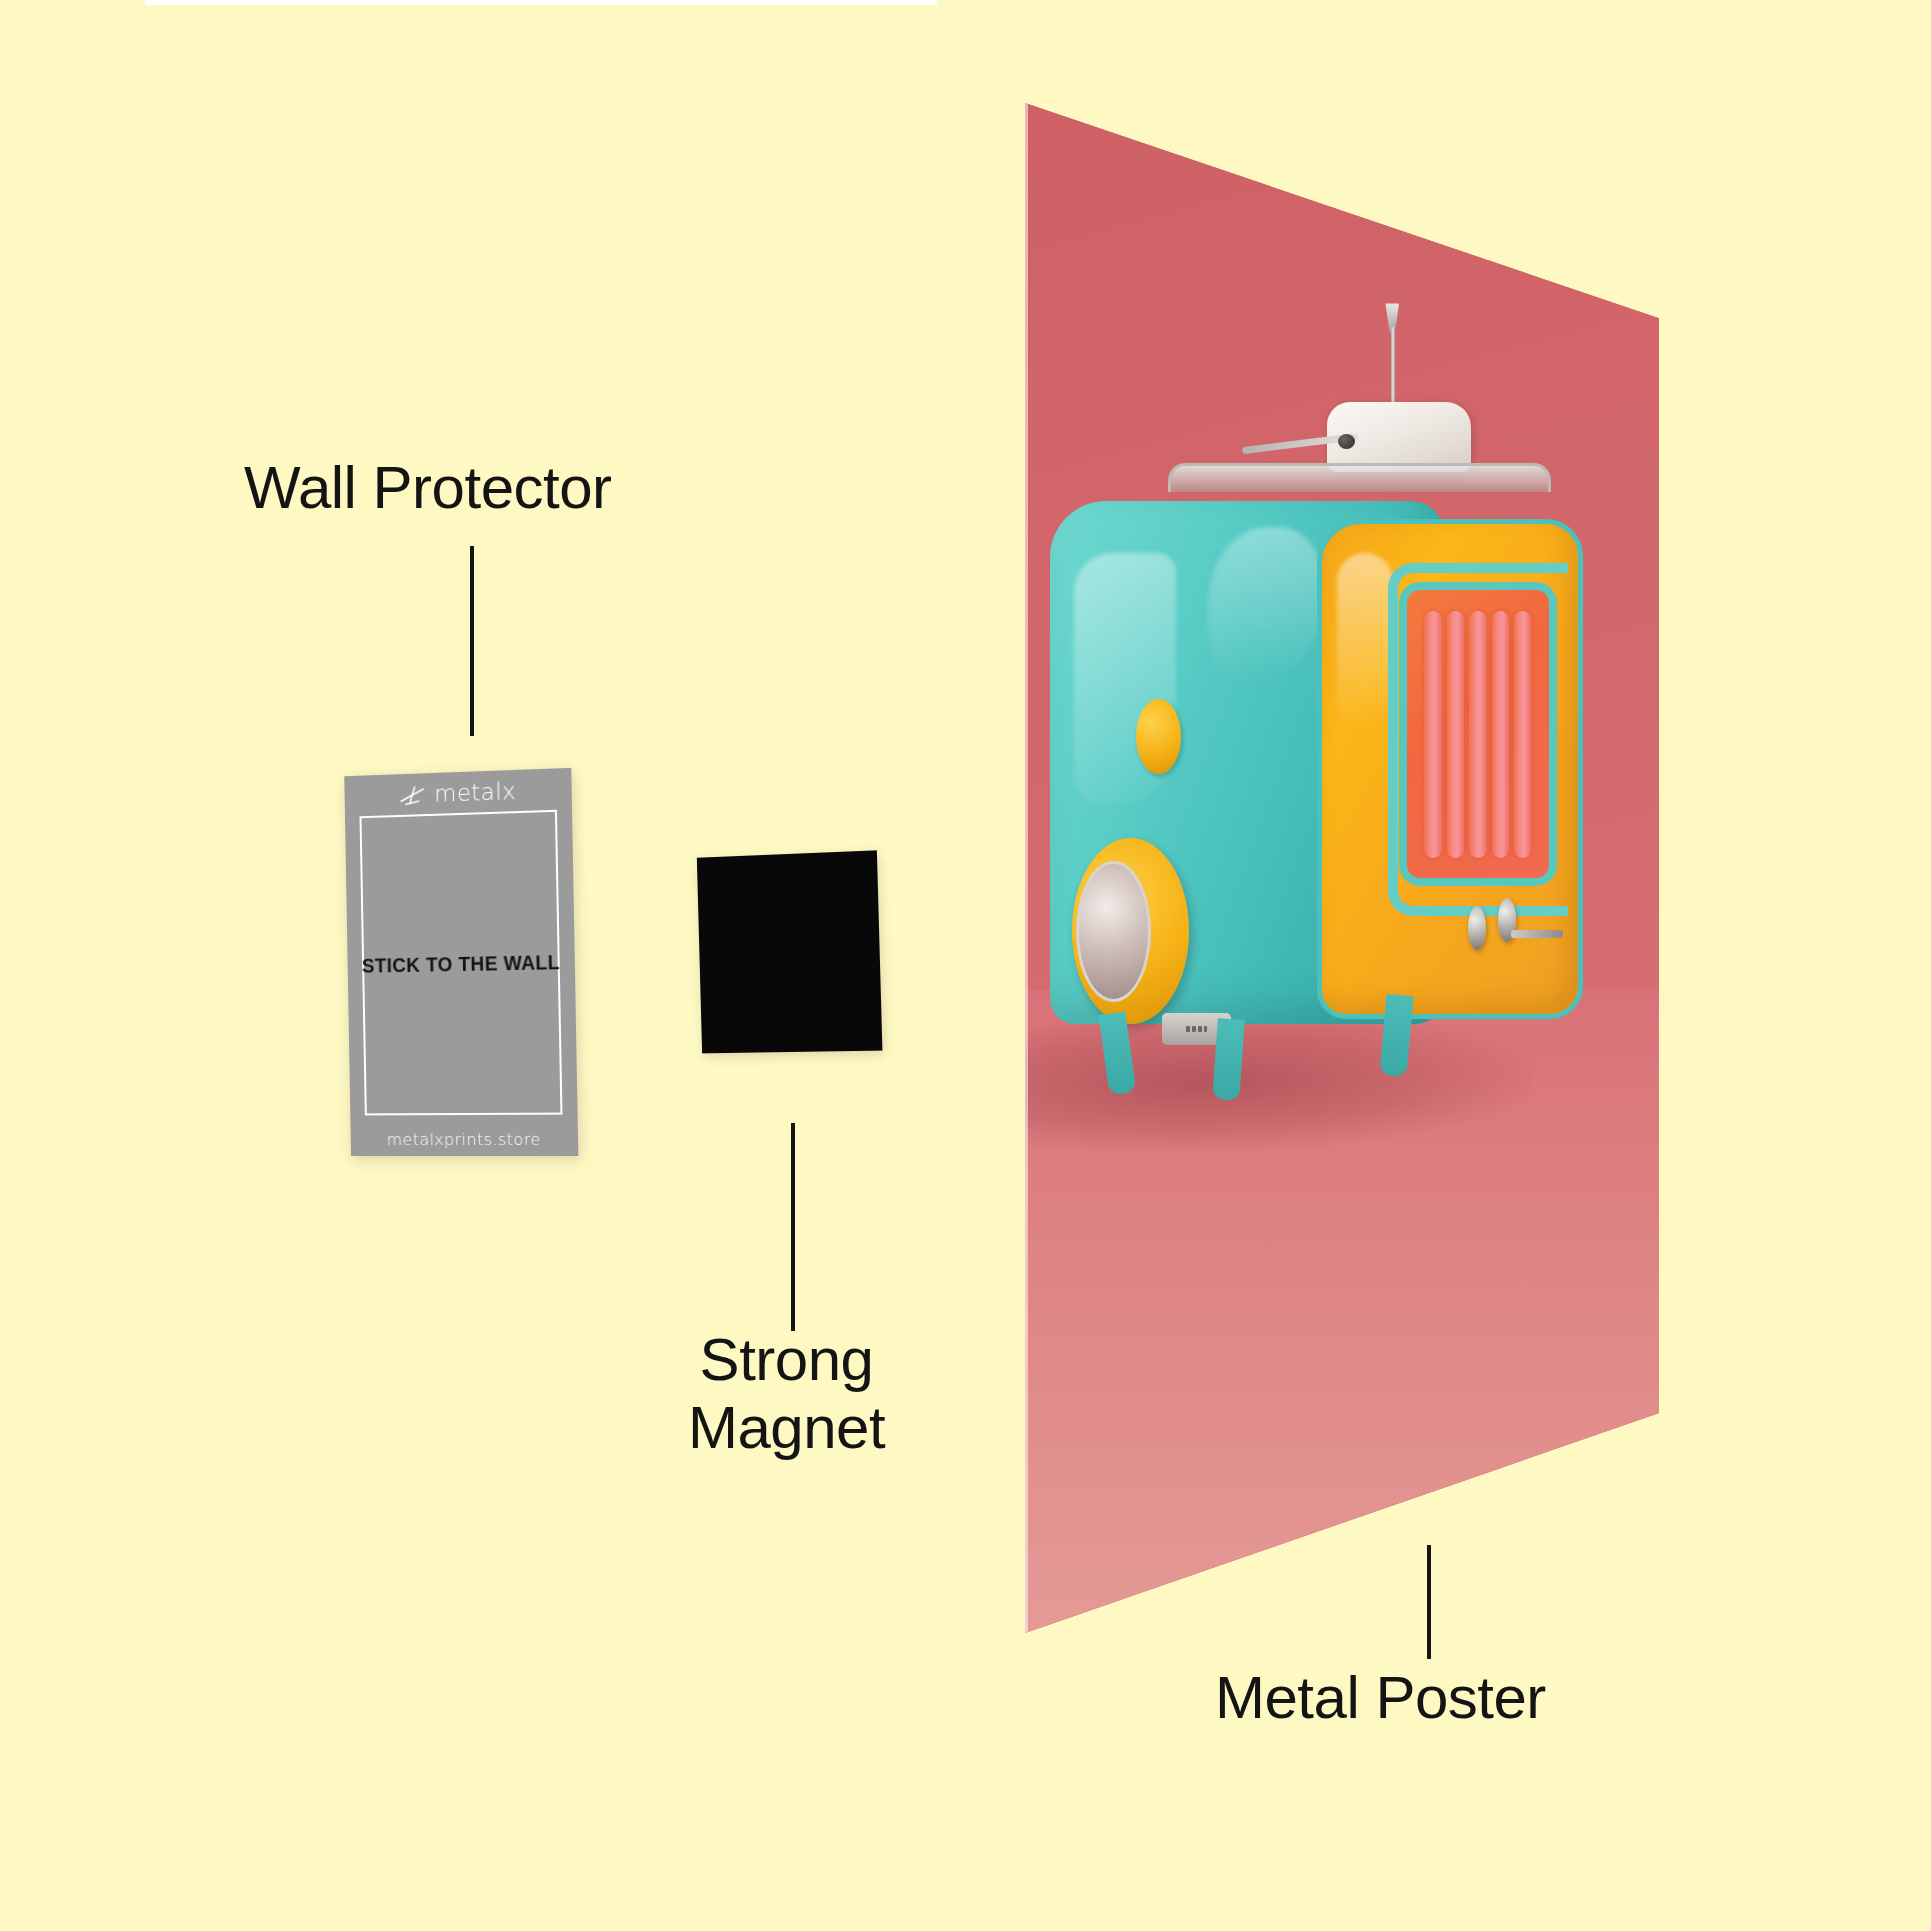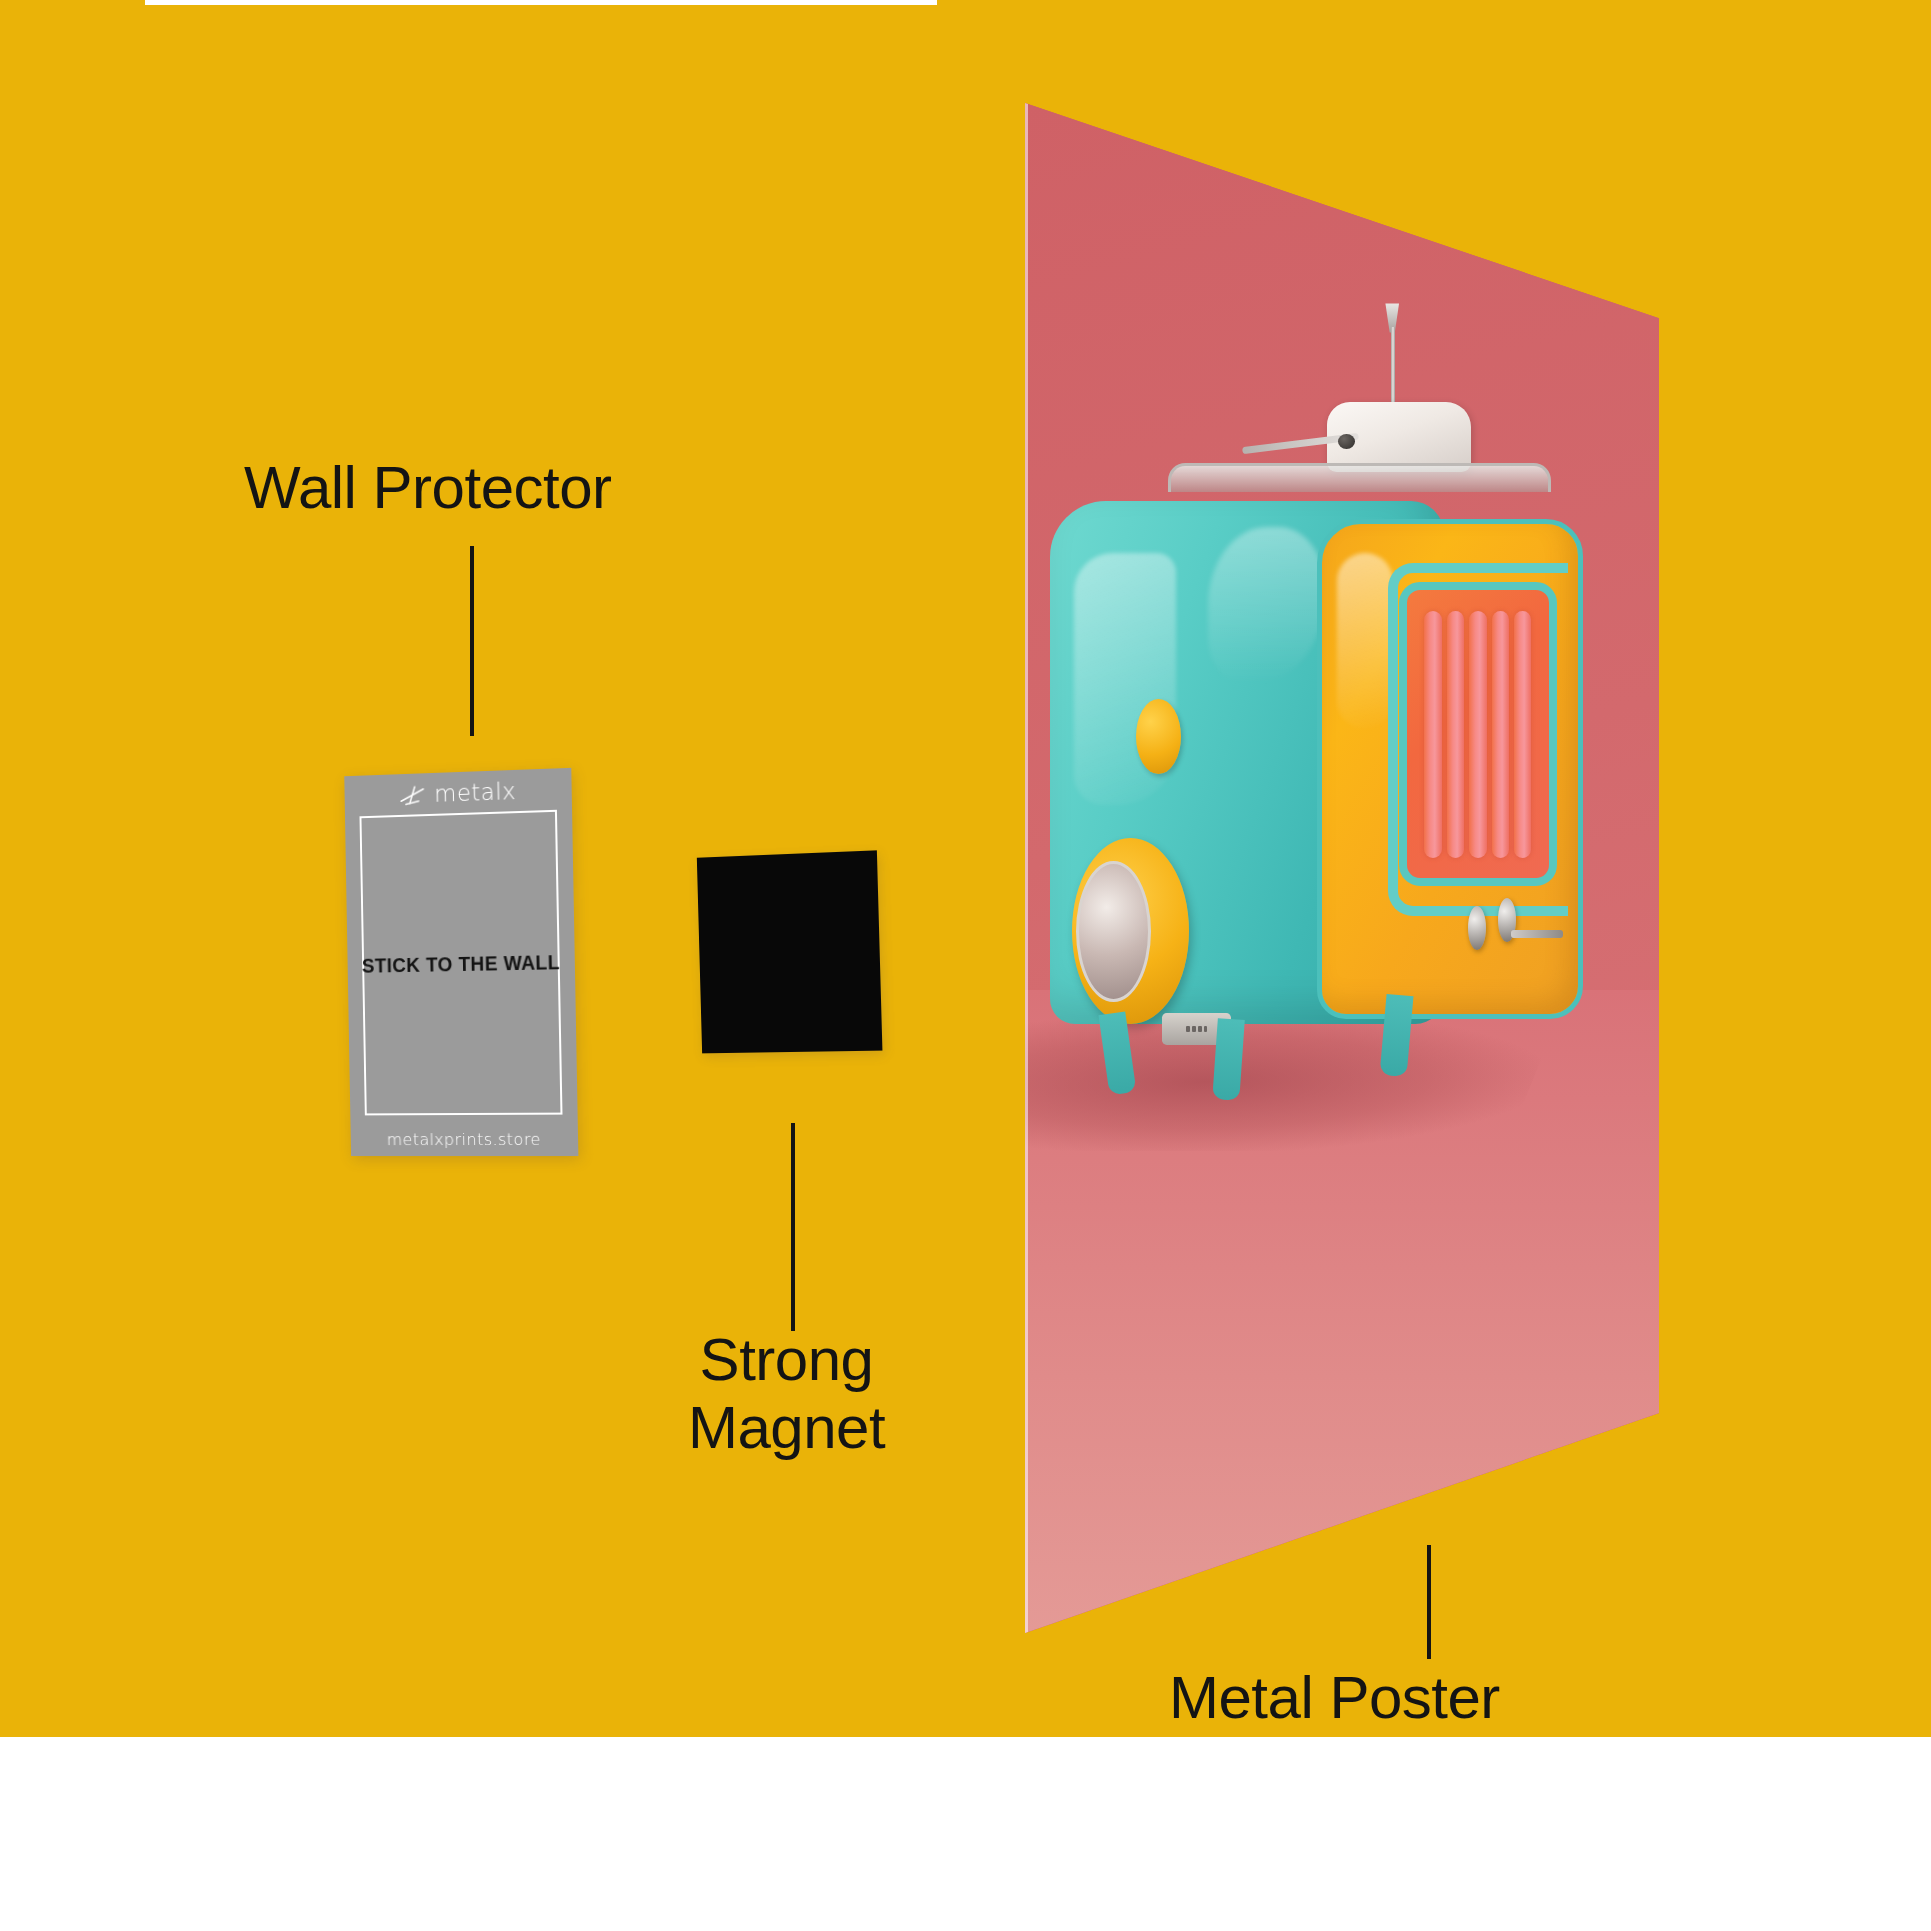--- a/index.html
+++ b/index.html
@@ -3,22 +3,22 @@
 <meta charset="utf-8">
 <style>
   html, body {
     margin: 0;
     padding: 0;
     background: #ffffff;
   }
   #stage {
     position: relative;
     width: 1931px;
-    height: 1737px;
-    background: #eab308;
+    height: 1931px;
+    background: #fef9c3;
     overflow: hidden;
     font-family: "Liberation Sans", sans-serif;
   }
   
   #top-strip {
     position: absolute;
     left: 145px;
     top: 0;
     width: 792px;
     height: 4.8px;
@@ -41,21 +41,21 @@
     font-size: 60px;
   }
   #label-strong-magnet {
     left: 666px;
     top: 1326px;
     font-size: 60px;
     text-align: center;
     width: 241px;
   }
   #label-metal-poster {
-    left: 1169px;
+    left: 1215px;
     top: 1664px;
     font-size: 60px;
   }
 
   
   .leader {
     position: absolute;
     background: #141414;
     width: 3.9px;
   }

